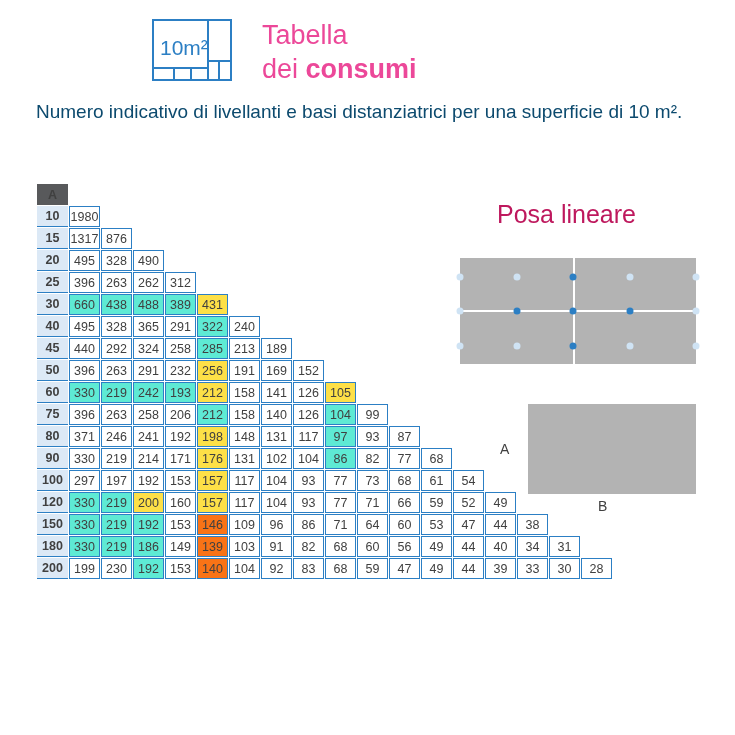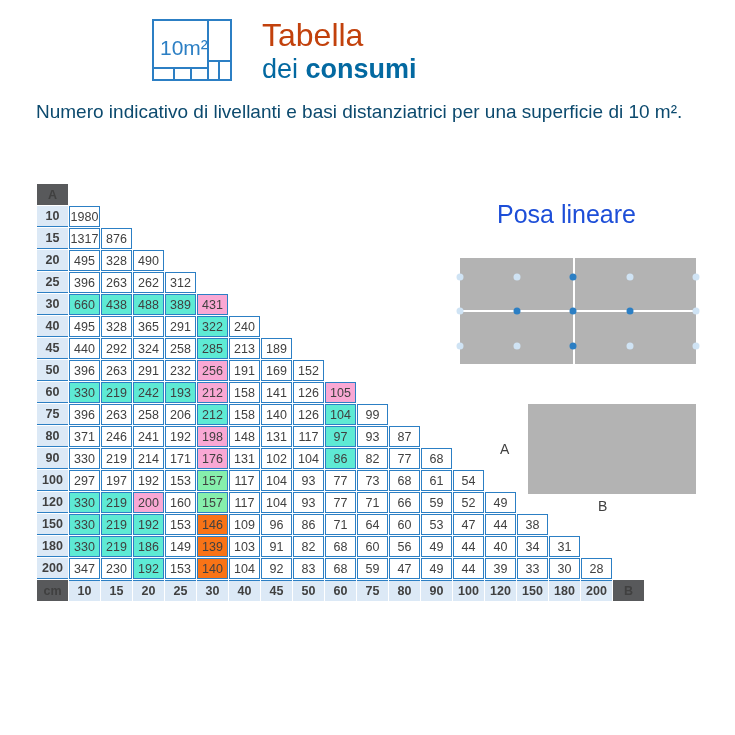--- a/index.html
+++ b/index.html
@@ -27,28 +27,28 @@
     height: 66px;
     margin-left: 146px;
     position: relative;
   }
   .logo-svg { display: block; }
   .title-block {
     margin-left: 24px;
     padding-top: 4px;
   }
   .title-line1 {
-    font-size: 32px;
-    color: #c2410c;
+    font-size: 27px;
+    color: #ec4899;
     line-height: 34px;
     font-weight: 400;
   }
   .title-line2 {
     font-size: 27px;
-    color: #0369a1;
+    color: #ec4899;
     line-height: 34px;
     font-weight: 400;
   }
   .title-line2 b { font-weight: 700; }
 
   .subtitle {
     margin: 12px 0 0 36px;
     font-size: 19px;
     line-height: 28px;
     color: #0c4a6e;
@@ -97,31 +97,31 @@
   td.cell {
     background: #ffffff;
     border: 1px solid #2c7fc4;
   }
   td.empty {
     background: #ffffff;
     border: none;
   }
   
   td.s1 { background: #5eead4; }
-  td.s2 { background: #f9a8d4; }
-  td.s3 { background: #86efac; }
+  td.s2 { background: #fde047; }
+  td.s3 { background: #fde047; }
   td.s4 { background: #f97316; color:#ffffff; }
 
   
   .posa-title {
     position: absolute;
     left: 497px;
     top: 200px;
     font-size: 25px;
-    color: #1d4ed8;
+    color: #be185d;
     white-space: nowrap;
   }
   .grid-illu {
     position: absolute;
     left: 460px;
     top: 258px;
     width: 236px;
     height: 106px;
     background: #b3b3b3;
   }
@@ -533,58 +533,37 @@
           <td class="cell">56</td>
           <td class="cell">49</td>
           <td class="cell">44</td>
           <td class="cell">40</td>
           <td class="cell">34</td>
           <td class="cell">31</td>
           <td class="empty"></td>
         </tr>
         <tr>
           <td class="rowhead">200</td>
-          <td class="cell">347</td>
+          <td class="cell">199</td>
           <td class="cell">230</td>
           <td class="cell s1">192</td>
           <td class="cell">153</td>
           <td class="cell s4">140</td>
           <td class="cell">104</td>
           <td class="cell">92</td>
           <td class="cell">83</td>
           <td class="cell">68</td>
           <td class="cell">59</td>
           <td class="cell">47</td>
           <td class="cell">49</td>
           <td class="cell">44</td>
           <td class="cell">39</td>
           <td class="cell">33</td>
           <td class="cell">30</td>
           <td class="cell">28</td>
-        </tr>
-        <tr>
-          <td class="corner">cm</td>
-          <td class="colhead">10</td>
-          <td class="colhead">15</td>
-          <td class="colhead">20</td>
-          <td class="colhead">25</td>
-          <td class="colhead">30</td>
-          <td class="colhead">40</td>
-          <td class="colhead">45</td>
-          <td class="colhead">50</td>
-          <td class="colhead">60</td>
-          <td class="colhead">75</td>
-          <td class="colhead">80</td>
-          <td class="colhead">90</td>
-          <td class="colhead">100</td>
-          <td class="colhead">120</td>
-          <td class="colhead">150</td>
-          <td class="colhead">180</td>
-          <td class="colhead">200</td>
-          <td class="corner">B</td>
         </tr>
       </tbody>
   </table>
 </div>
 
 <div class="posa-title">Posa lineare</div>
 
 <div class="grid-illu">
   <div class="vline" style="left:113px;"></div>
   <div class="hline" style="top:52px;"></div>

